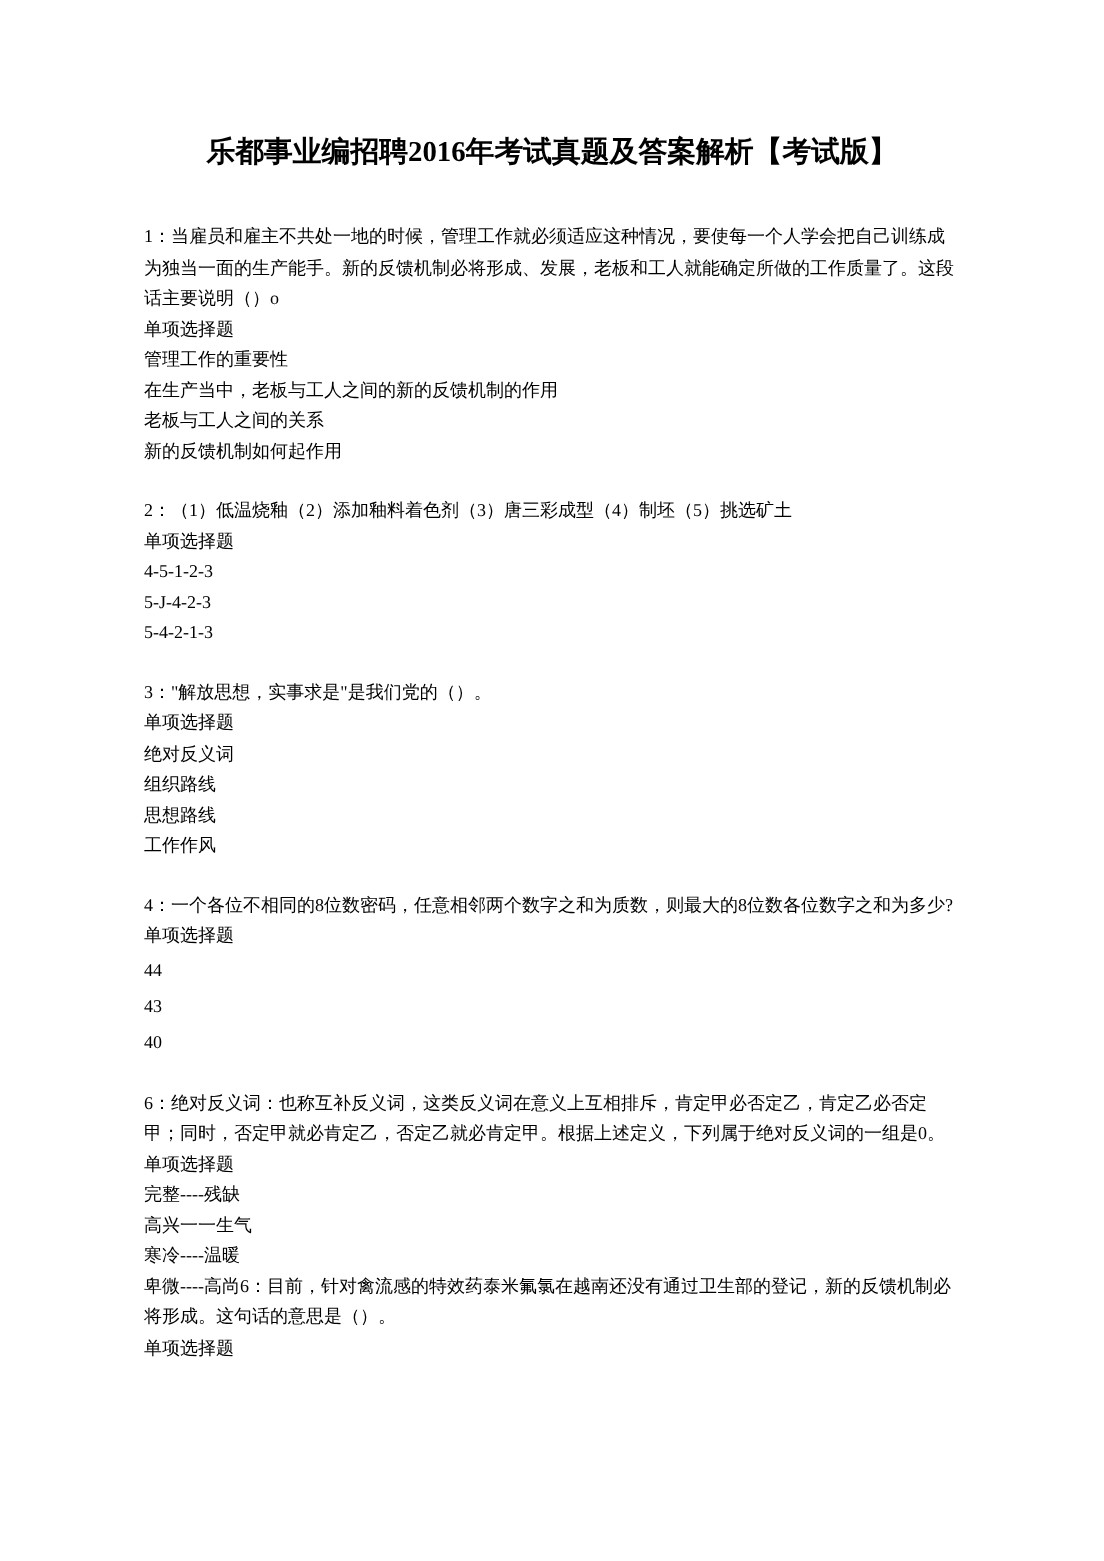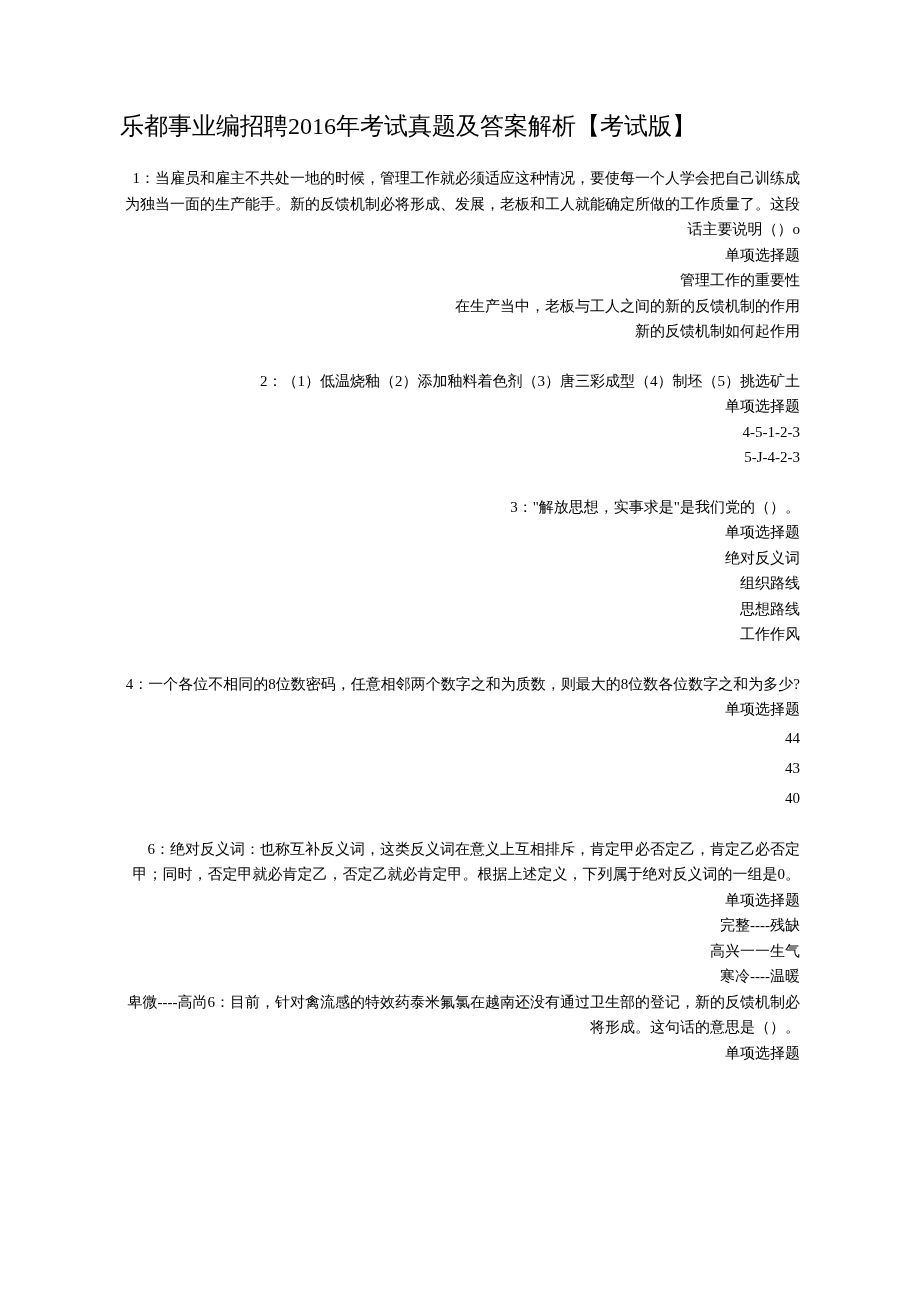--- a/index.html
+++ b/index.html
@@ -1,32 +1,31 @@
 <!DOCTYPE html>
 <html><head>
   <meta charset="utf-8">
   <style>
     * {
       margin: 0;
       padding: 0;
       box-sizing: border-box;
-      text-align: right;
     }
     body {
       width: 920px;
       min-height: 1301px;
       background: #ffffff;
       font-family: "SimSun", "宋体", serif;
       padding: 110px 120px 60px 120px;
     }
     .title {
       font-size: 24px;
-      font-weight: normal;
-      text-align: left;
-      margin-bottom: 24px;
+      font-weight: bold;
+      text-align: center;
+      margin-bottom: 44px;
       letter-spacing: 0px;
     }
     .question-block {
       margin-bottom: 24px;
       font-size: 15px;
       line-height: 1.7;
     }
     .question-text {
       display: block;
     }
@@ -40,28 +39,30 @@
 </head>
 <body>
 
 <h1 class="title">乐都事业编招聘2016年考试真题及答案解析【考试版】</h1>
 
 <div class="question-block">
   <span class="question-text">1：当雇员和雇主不共处一地的时候，管理工作就必须适应这种情况，要使每一个人学会把自己训练成为独当一面的生产能手。新的反馈机制必将形成、发展，老板和工人就能确定所做的工作质量了。这段话主要说明（）o</span>
   <span class="question-text">单项选择题</span>
   <span class="option">管理工作的重要性</span>
   <span class="option">在生产当中，老板与工人之间的新的反馈机制的作用</span>
+  <span class="option">老板与工人之间的关系</span>
   <span class="option">新的反馈机制如何起作用</span>
 </div>
 
 <div class="question-block">
   <span class="question-text">2：（1）低温烧釉（2）添加釉料着色剂（3）唐三彩成型（4）制坯（5）挑选矿土</span>
   <span class="question-text">单项选择题</span>
   <span class="option">4-5-1-2-3</span>
   <span class="option">5-J-4-2-3</span>
+  <span class="option">5-4-2-1-3</span>
 </div>
 
 <div class="question-block">
   <span class="question-text">3："解放思想，实事求是"是我们党的（）。</span>
   <span class="question-text">单项选择题</span>
   <span class="option">绝对反义词</span>
   <span class="option">组织路线</span>
   <span class="option">思想路线</span>
   <span class="option">工作作风</span>
 </div>

